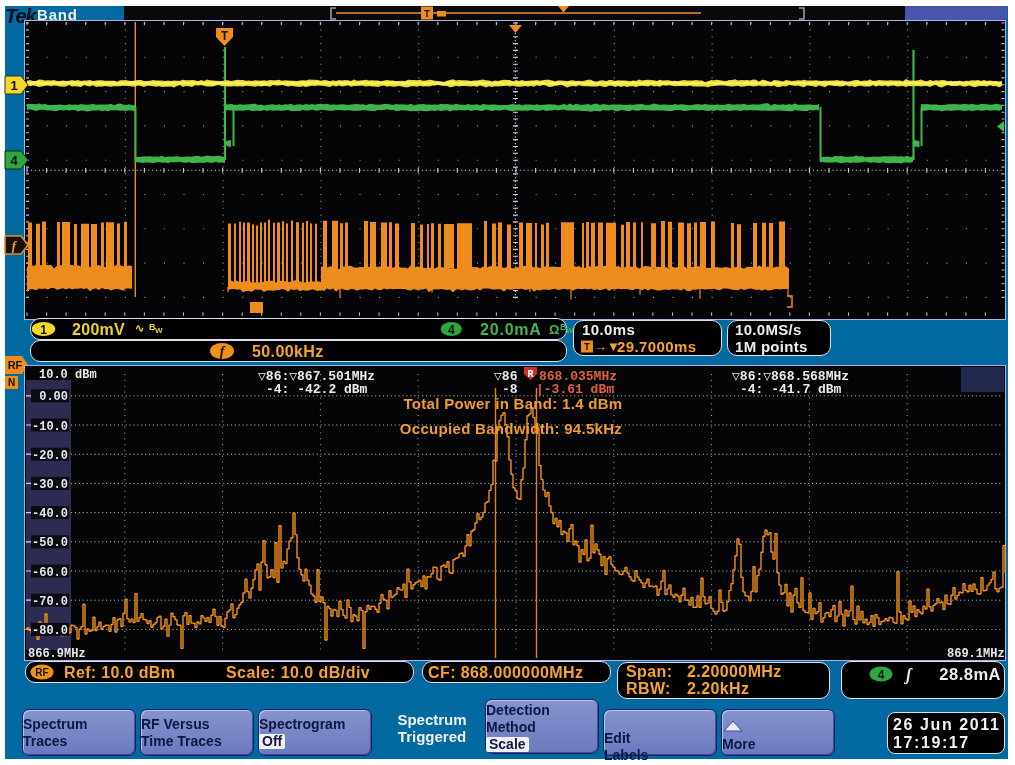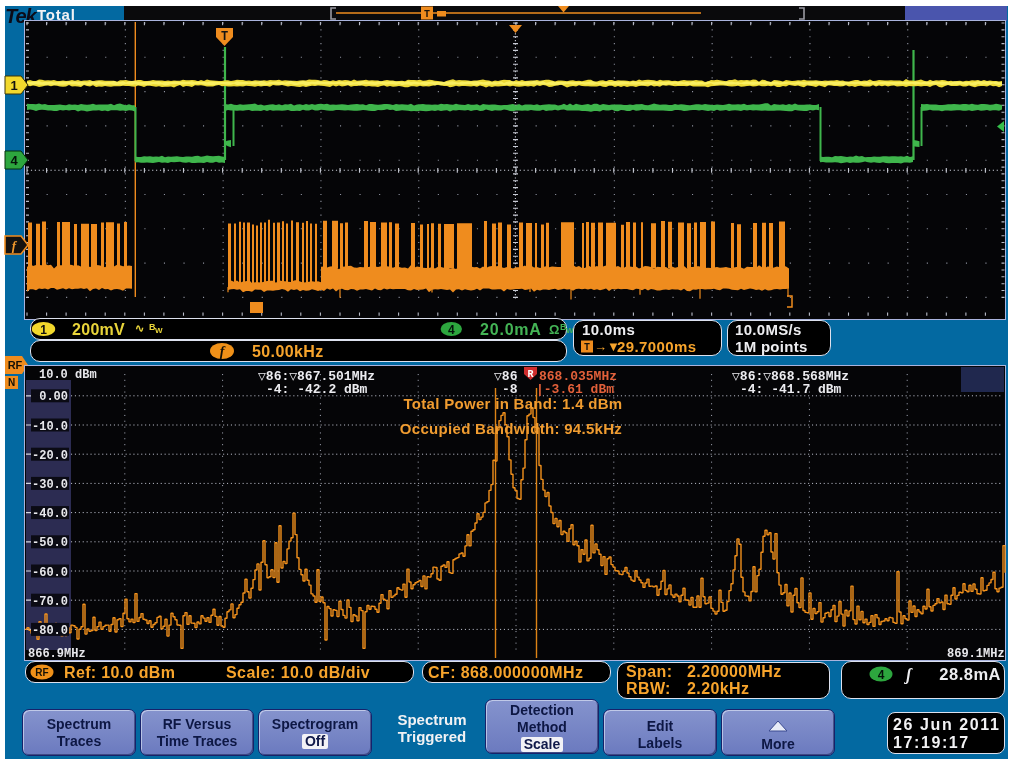--- a/index.html
+++ b/index.html
@@ -1,31 +1,31 @@
 <!DOCTYPE html>
 <html><head><meta charset="utf-8"><style>
 html,body{margin:0;padding:0;background:#fff;width:1015px;height:765px;overflow:hidden}
 *{box-sizing:border-box}
 #scope{position:absolute;left:5px;top:6px;width:1003px;height:753px;background:#0369a1;font-family:"Liberation Sans",sans-serif}
 .abs{position:absolute}
 .rbox{position:absolute;background:#000;border:1.5px solid #dde1ee;border-radius:10px}
 .btn{position:absolute;background:linear-gradient(#8593cd,#6b7abf);border:1px solid #16226b;border-radius:7px;
  box-shadow:inset 1px 1px 0 rgba(240,245,255,.55), inset -1px -1px 0 rgba(8,16,60,.45);
- color:#0d1744;font-weight:bold;font-size:14px;text-align:center;line-height:17px}
+ color:#0d1744;font-weight:bold;font-size:14px;text-align:left;line-height:17px}
 .hl{background:#f2f2f6;color:#10194a;border-radius:2px;padding:0 3px;display:inline-block;line-height:15px}
 svg{position:absolute;overflow:visible}
 text{font-family:"Liberation Mono",monospace}
 .axlab{font:bold 12px "Liberation Mono",monospace;fill:#e8e8ec}
 .mk{font:bold 13px "Liberation Mono",monospace;fill:#ececf0}
 .mkr{font:bold 13px "Liberation Mono",monospace;fill:#e2603a}
 </style></head><body>
 <div id="scope">
 <div class="abs" style="left:119px;top:0px;width:781px;height:15px;background:#0a0a0c"></div>
 <div class="abs" style="left:0px;top:-1px;color:#0b0b18;font:italic bold 20px 'Liberation Sans',sans-serif;letter-spacing:-1px">Tek</div>
-<div class="abs" style="left:32px;top:0px;color:#f2f2f4;font:bold 15px 'Liberation Sans',sans-serif;letter-spacing:.8px">Total</div>
+<div class="abs" style="left:32px;top:0px;color:#f2f2f4;font:bold 15px 'Liberation Sans',sans-serif;letter-spacing:.8px">Band</div>
 <svg class="abs" style="left:315px;top:0px" width="560" height="16" viewBox="0 0 560 16">
 <path d="M16 2h-5v11h5" stroke="#9a9aa2" stroke-width="1.6" fill="none"></path>
 <path d="M479 2h5v11h-5" stroke="#9a9aa2" stroke-width="1.6" fill="none"></path>
 <path d="M16 7H381" stroke="#ef8c1e" stroke-width="1.3"></path>
 <rect x="101" y="0.5" width="12" height="13" fill="#ef8c1e"></rect>
 <text x="107" y="10.5" text-anchor="middle" style="font:bold 10px 'Liberation Mono',monospace" fill="#18120a">T</text>
 <rect x="117" y="5" width="9" height="5.5" fill="#ef8c1e"></rect>
 <path d="M238 0l11 0l-5.5 6.5z" fill="#ef8c1e"></path>
 </svg>
 <div class="abs" style="left:900px;top:0px;width:102px;height:15px;background:#4a55ad"></div>
@@ -175,18 +175,18 @@
 <ellipse cx="856" cy="13" rx="11.5" ry="7.5" fill="#2da63e"></ellipse>
 <text x="856" y="17.5" text-anchor="middle" style="font:bold 12px 'Liberation Sans',sans-serif" fill="#04130a">4</text>
 <text x="881" y="19" style="font:italic bold 16px 'Liberation Serif',serif" fill="#ededf0">ʃ</text>
 <text x="976" y="19" text-anchor="end" style="font:bold 16.5px 'Liberation Sans',sans-serif;letter-spacing:.5px" fill="#ededf0">28.8mA</text>
 </svg>
 <div class="btn" style="left:17px;top:703px;width:114px;height:47px;padding-top:6px">Spectrum<br>Traces</div>
 <div class="btn" style="left:135px;top:703px;width:114px;height:47px;padding-top:6px">RF Versus<br>Time Traces</div>
 <div class="btn" style="left:253px;top:703px;width:114px;height:47px;padding-top:6px">Spectrogram<br><span class="hl">Off</span></div>
 <div class="abs" style="left:376px;top:705px;width:102px;text-align:center;color:#f2f2f4;font:bold 15px 'Liberation Sans',sans-serif;line-height:17px">Spectrum<br>Triggered</div>
 <div class="btn" style="left:480px;top:693px;width:114px;height:55px;padding-top:2px">Detection<br>Method<br><span class="hl">Scale</span></div>
-<div class="btn" style="left:598px;top:703px;width:114px;height:47px;padding-top:8px">Edit<br>Labels</div>
+<div class="btn" style="left:598px;top:703px;width:114px;height:47px;padding-top:20px">Edit<br>Labels</div>
 <div class="btn" style="left:716px;top:703px;width:114px;height:47px;padding-top:9px"><svg width="22" height="11" viewBox="0 0 22 11" style="position:static">
         <path d="M11 0l9 10H2z" fill="#e8ecf8" stroke="#3a4a90"></path>
       </svg><br>More</div>
 <div class="rbox" style="left:882px;top:706px;width:118px;height:42px;border-radius:8px"></div>
 <div class="abs" style="left:888px;top:710px;color:#f2f2f4;font:bold 16px 'Liberation Sans',sans-serif;line-height:18px;letter-spacing:1.6px">26 Jun 2011<br>17:19:17</div>
 </div>
 </body></html>

